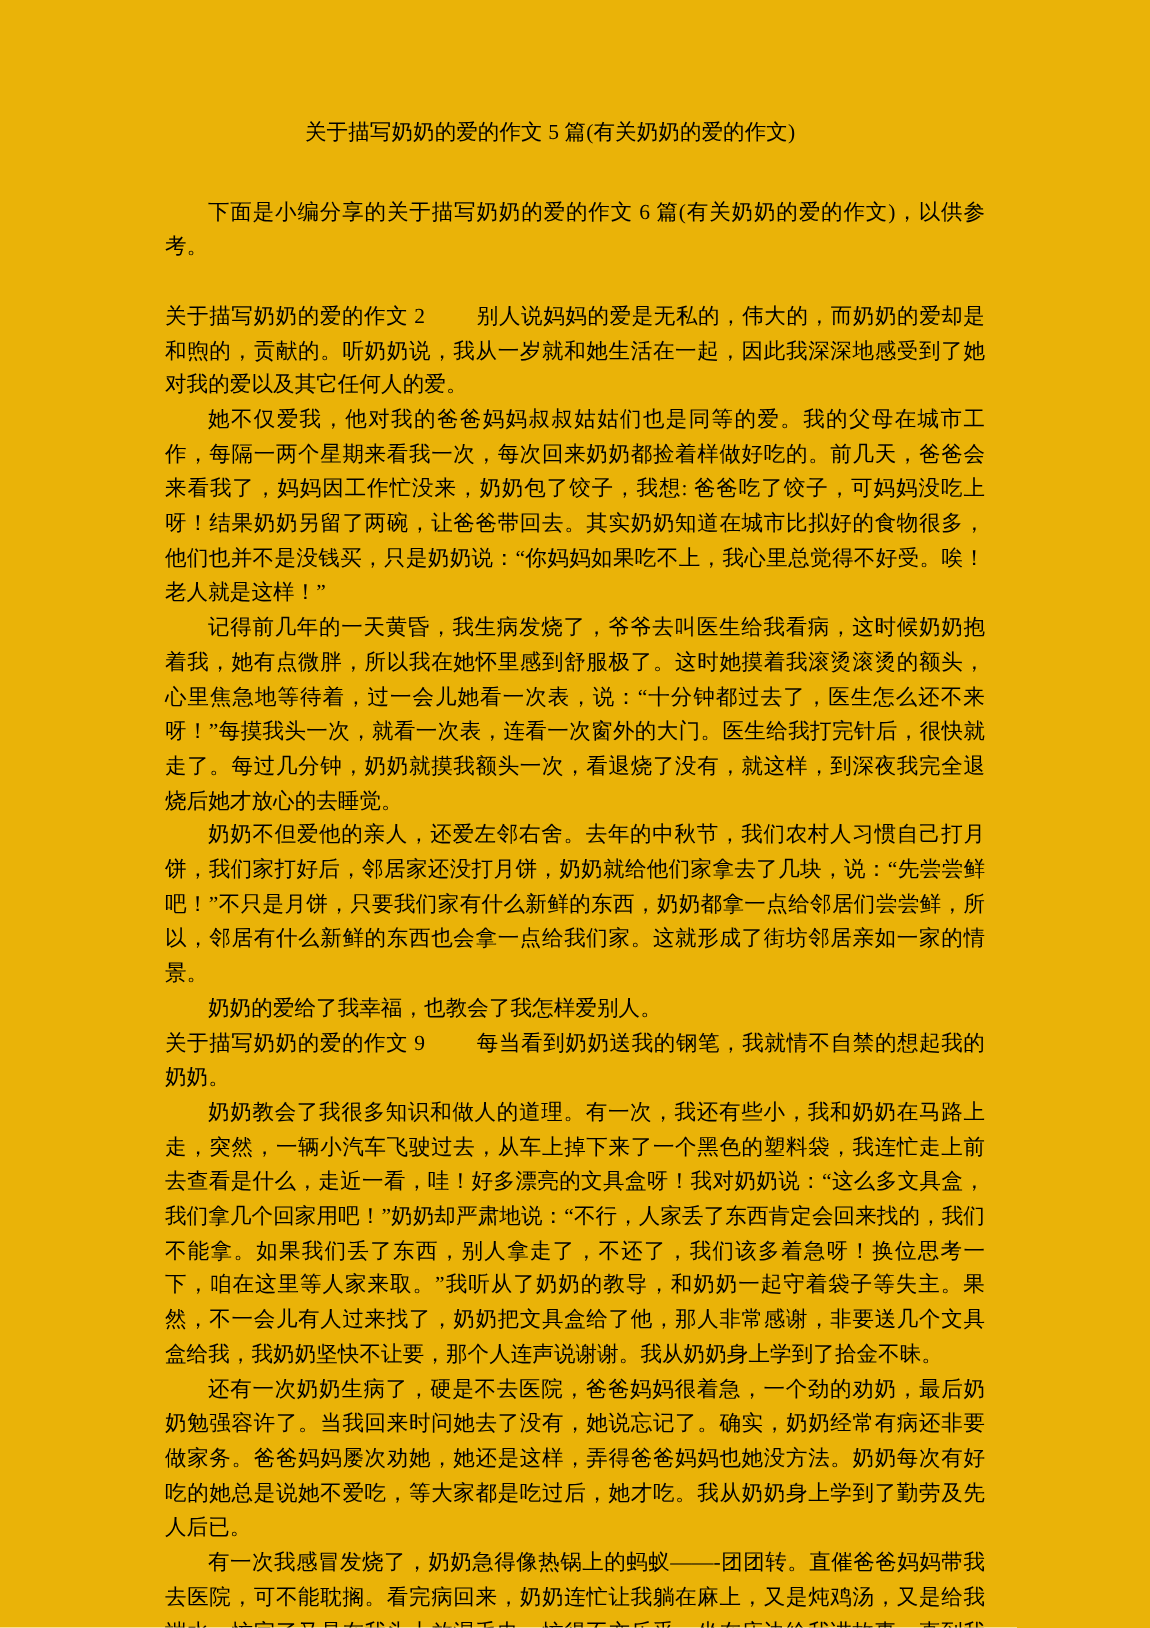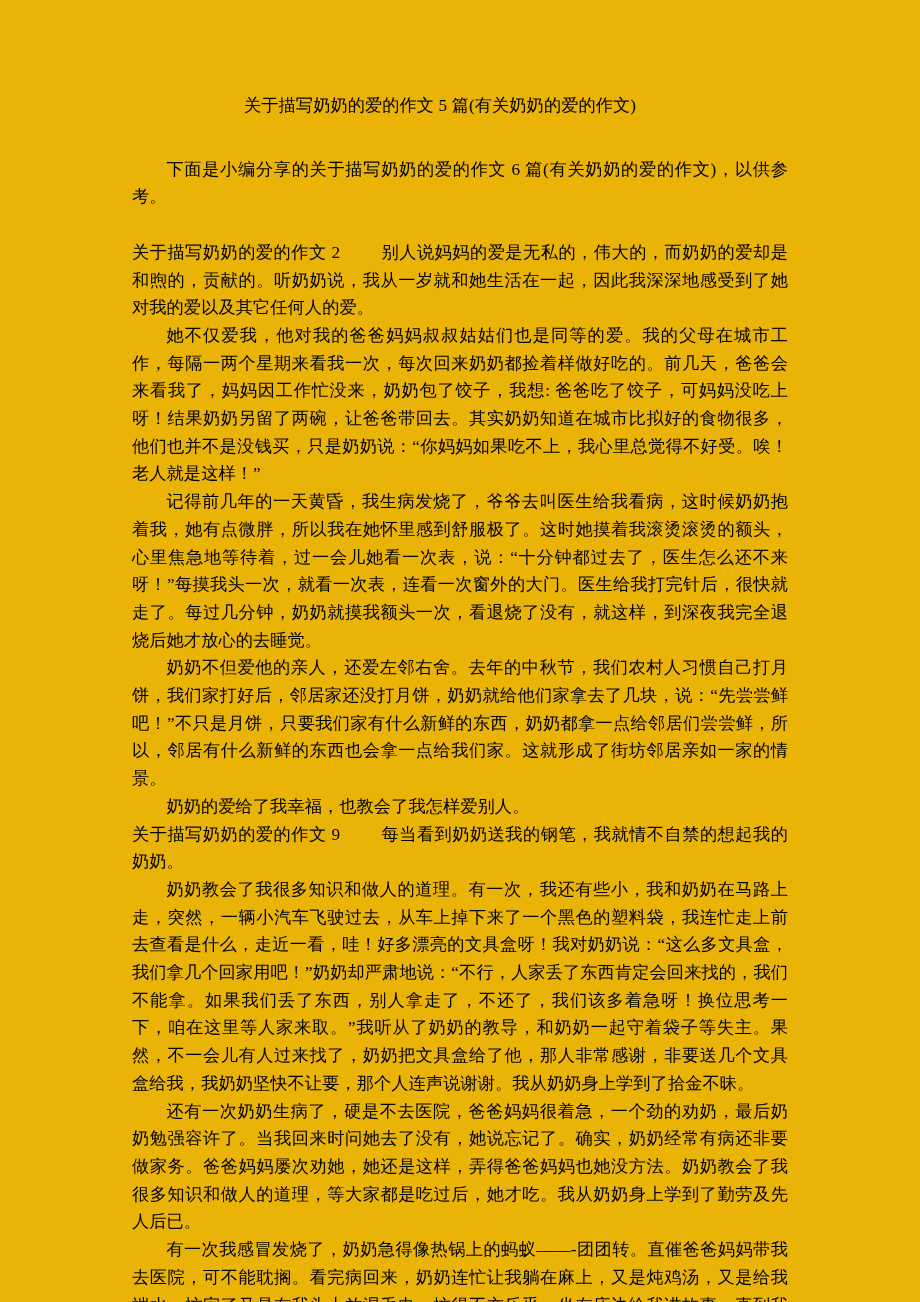--- a/index.html
+++ b/index.html
@@ -56,17 +56,17 @@
     <p class="indent">下面是小编分享的关于描写奶奶的爱的作文 6 篇(有关奶奶的爱的作文)，以供参考。</p>
     <div class="blank-line"></div>
     <div id="doc-body">
         <p><span>关于描写奶奶的爱的作文 2</span><span class="heading-gap"></span><span>别人说妈妈的爱是无私的，伟大的，而奶奶的爱却是和煦的，贡献的。听奶奶说，我从一岁就和她生活在一起，因此我深深地感受到了她对我的爱以及其它任何人的爱。</span></p>
         <p class="indent">她不仅爱我，他对我的爸爸妈妈叔叔姑姑们也是同等的爱。我的父母在城市工作，每隔一两个星期来看我一次，每次回来奶奶都捡着样做好吃的。前几天，爸爸会来看我了，妈妈因工作忙没来，奶奶包了饺子，我想: 爸爸吃了饺子，可妈妈没吃上呀！结果奶奶另留了两碗，让爸爸带回去。其实奶奶知道在城市比拟好的食物很多，他们也并不是没钱买，只是奶奶说：“你妈妈如果吃不上，我心里总觉得不好受。唉！老人就是这样！”</p>
         <p class="indent">记得前几年的一天黄昏，我生病发烧了，爷爷去叫医生给我看病，这时候奶奶抱着我，她有点微胖，所以我在她怀里感到舒服极了。这时她摸着我滚烫滚烫的额头，心里焦急地等待着，过一会儿她看一次表，说：“十分钟都过去了，医生怎么还不来呀！”每摸我头一次，就看一次表，连看一次窗外的大门。医生给我打完针后，很快就走了。每过几分钟，奶奶就摸我额头一次，看退烧了没有，就这样，到深夜我完全退烧后她才放心的去睡觉。</p>
         <p class="indent">奶奶不但爱他的亲人，还爱左邻右舍。去年的中秋节，我们农村人习惯自己打月饼，我们家打好后，邻居家还没打月饼，奶奶就给他们家拿去了几块，说：“先尝尝鲜吧！”不只是月饼，只要我们家有什么新鲜的东西，奶奶都拿一点给邻居们尝尝鲜，所以，邻居有什么新鲜的东西也会拿一点给我们家。这就形成了街坊邻居亲如一家的情景。</p>
         <p class="indent">奶奶的爱给了我幸福，也教会了我怎样爱别人。</p>
         <p><span>关于描写奶奶的爱的作文 9</span><span class="heading-gap"></span><span>每当看到奶奶送我的钢笔，我就情不自禁的想起我的奶奶。</span></p>
         <p class="indent">奶奶教会了我很多知识和做人的道理。有一次，我还有些小，我和奶奶在马路上走，突然，一辆小汽车飞驶过去，从车上掉下来了一个黑色的塑料袋，我连忙走上前去查看是什么，走近一看，哇！好多漂亮的文具盒呀！我对奶奶说：“这么多文具盒，我们拿几个回家用吧！”奶奶却严肃地说：“不行，人家丢了东西肯定会回来找的，我们不能拿。如果我们丢了东西，别人拿走了，不还了，我们该多着急呀！换位思考一下，咱在这里等人家来取。”我听从了奶奶的教导，和奶奶一起守着袋子等失主。果然，不一会儿有人过来找了，奶奶把文具盒给了他，那人非常感谢，非要送几个文具盒给我，我奶奶坚快不让要，那个人连声说谢谢。我从奶奶身上学到了拾金不昧。</p>
-        <p class="indent">还有一次奶奶生病了，硬是不去医院，爸爸妈妈很着急，一个劲的劝奶，最后奶奶勉强容许了。当我回来时问她去了没有，她说忘记了。确实，奶奶经常有病还非要做家务。爸爸妈妈屡次劝她，她还是这样，弄得爸爸妈妈也她没方法。奶奶教会了我很多知识和做人的道理，等大家都是吃过后，她才吃。我从奶奶身上学到了勤劳及先人后已。</p>
+        <p class="indent">还有一次奶奶生病了，硬是不去医院，爸爸妈妈很着急，一个劲的劝奶，最后奶奶勉强容许了。当我回来时问她去了没有，她说忘记了。确实，奶奶经常有病还非要做家务。爸爸妈妈屡次劝她，她还是这样，弄得爸爸妈妈也她没方法。奶奶每次有好吃的她总是说她不爱吃，等大家都是吃过后，她才吃。我从奶奶身上学到了勤劳及先人后已。</p>
         <p class="indent">有一次我感冒发烧了，奶奶急得像热锅上的蚂蚁——-团团转。直催爸爸妈妈带我去医院，可不能耽搁。看完病回来，奶奶连忙让我躺在麻上，又是炖鸡汤，又是给我端水，忙完了又是在我头上放湿毛巾，忙得不亦乐乎，坐在床边给我讲故事，直到我睡着。医生开的药里有几副中药，奶奶忙着给我煎，细心的奶奶发现药里好象有点发霉的，胆怯变质，于是在</p>
       </div>
   </div>
 </div>
 
 </body></html>

